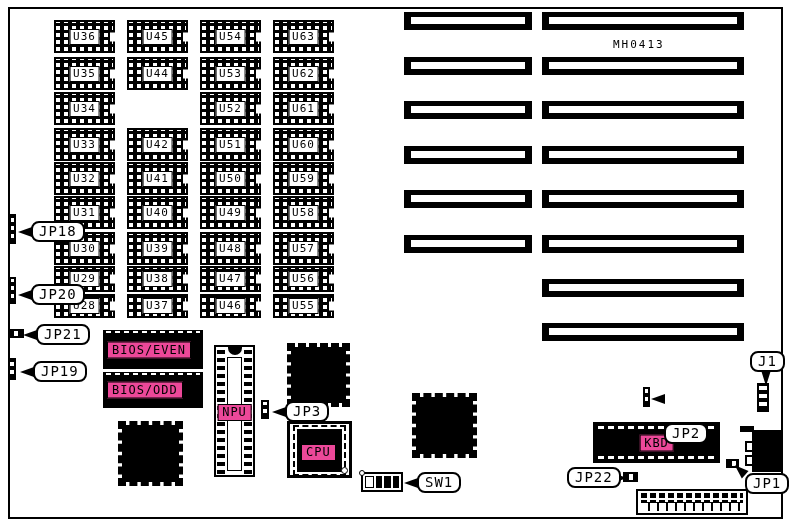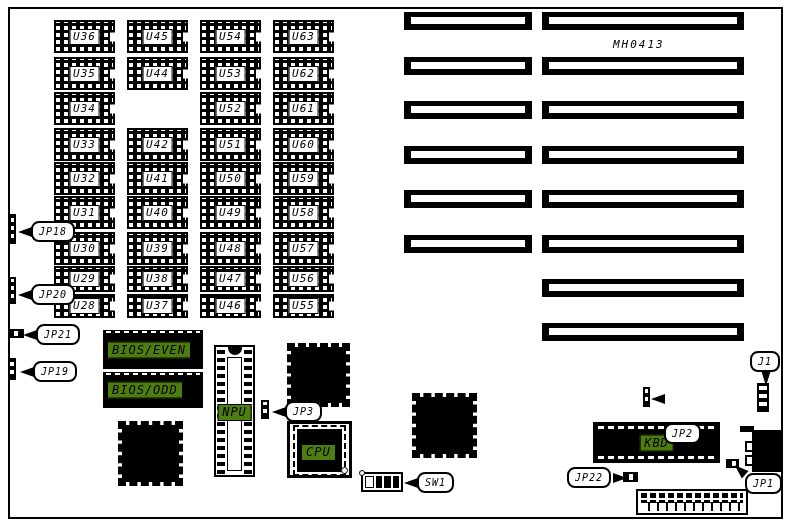--- a/index.html
+++ b/index.html
@@ -1,18 +1,18 @@
 <!DOCTYPE html>
 <html><head>
 <meta charset="utf-8">
 <style>
   * { margin:0; padding:0; box-sizing:border-box; }
   html,body { background:#fff; }
   body { font-family:"DejaVu Sans Mono", monospace; color:#000; }
-  #stage { position:relative; width:791px; height:527px; background:#fff; overflow:hidden;font-style:italic; }
+  #stage { position:relative; width:791px; height:527px; background:#fff; overflow:hidden; }
   .frame { position:absolute; left:8px; top:7px; width:775px; height:512px; border:2px solid #000; }
 
   
   .chip { position:absolute; border:2px solid #000;
     background:
       repeating-linear-gradient(0deg, transparent 0 4px, #000 4px 7px),
       repeating-linear-gradient(90deg, #fff 0 4px, #000 4px 8px) #000; }
   .chip-label { position:absolute; left:50%; top:50%; transform:translate(-50%,-50%);
     background:#fff; border:1px solid #000; font-size:11px; line-height:12px;
     padding:1px 3px; letter-spacing:1px; white-space:nowrap; }
@@ -28,32 +28,32 @@
   
   .qfp { position:absolute; border:4px dashed #000; background:#000; background-clip:padding-box; }
 
   
   .jblock { position:absolute; border:2px solid #000; }
   .jblock.v { background:repeating-linear-gradient(0deg,#000 0 4px,#fff 4px 8px); }
   .jblock.h { background:repeating-linear-gradient(90deg,#000 0 4px,#fff 4px 8px); }
 
   
   .callout-box { position:absolute; background:#fff; border:2px solid #000; border-radius:8px;
-    font-size:10px; line-height:13px; padding:2px 6px; letter-spacing:1px; white-space:nowrap; z-index:5; }
+    font-size:14px; line-height:13px; padding:2px 6px; letter-spacing:1px; white-space:nowrap; z-index:5; }
   .arr { position:absolute; width:0; height:0; z-index:4; }
   .arr-left   { border-top:5px solid transparent; border-bottom:5px solid transparent; border-right:14px solid #000; }
   .arr-right  { border-top:5px solid transparent; border-bottom:5px solid transparent; border-left:14px solid #000; }
   .arr-down   { border-left:5px solid transparent; border-right:5px solid transparent; border-top:16px solid #000; }
   .arr-upleft { border-top:5px solid transparent; border-bottom:5px solid transparent; border-right:14px solid #000; transform:rotate(42deg); }
 
   
   .bios { position:absolute; background:#000; }
   .bios::before { content:""; position:absolute; top:1px; left:3px; right:3px; height:2px;
     background:repeating-linear-gradient(90deg,#fff 0 5px,transparent 5px 9px); }
-  .boxlabel { position:absolute; background:#4d7c0f; border:1px solid #000; font-size:12px;
+  .boxlabel { position:absolute; background:#ec4899; border:1px solid #000; font-size:12px;
     line-height:13px; padding:1px 4px; letter-spacing:1px; white-space:nowrap; z-index:2; }
   .bios .boxlabel { left:4px; top:50%; transform:translateY(-50%); }
 
   
   .npu { position:absolute; left:214px; top:345px; width:41px; height:132px; border:2px solid #000; background:#fff; }
   .npu-pins { position:absolute; top:1px; bottom:1px; width:8px;
     background:repeating-linear-gradient(0deg,#000 0 4px,#fff 4px 8px); }
   .npu-pins.pl { left:1px; } .npu-pins.pr { right:1px; }
   .npu-notch { position:absolute; left:50%; top:0; transform:translateX(-50%); width:14px; height:8px;
     background:#000; border-radius:0 0 9px 9px; z-index:1; }

